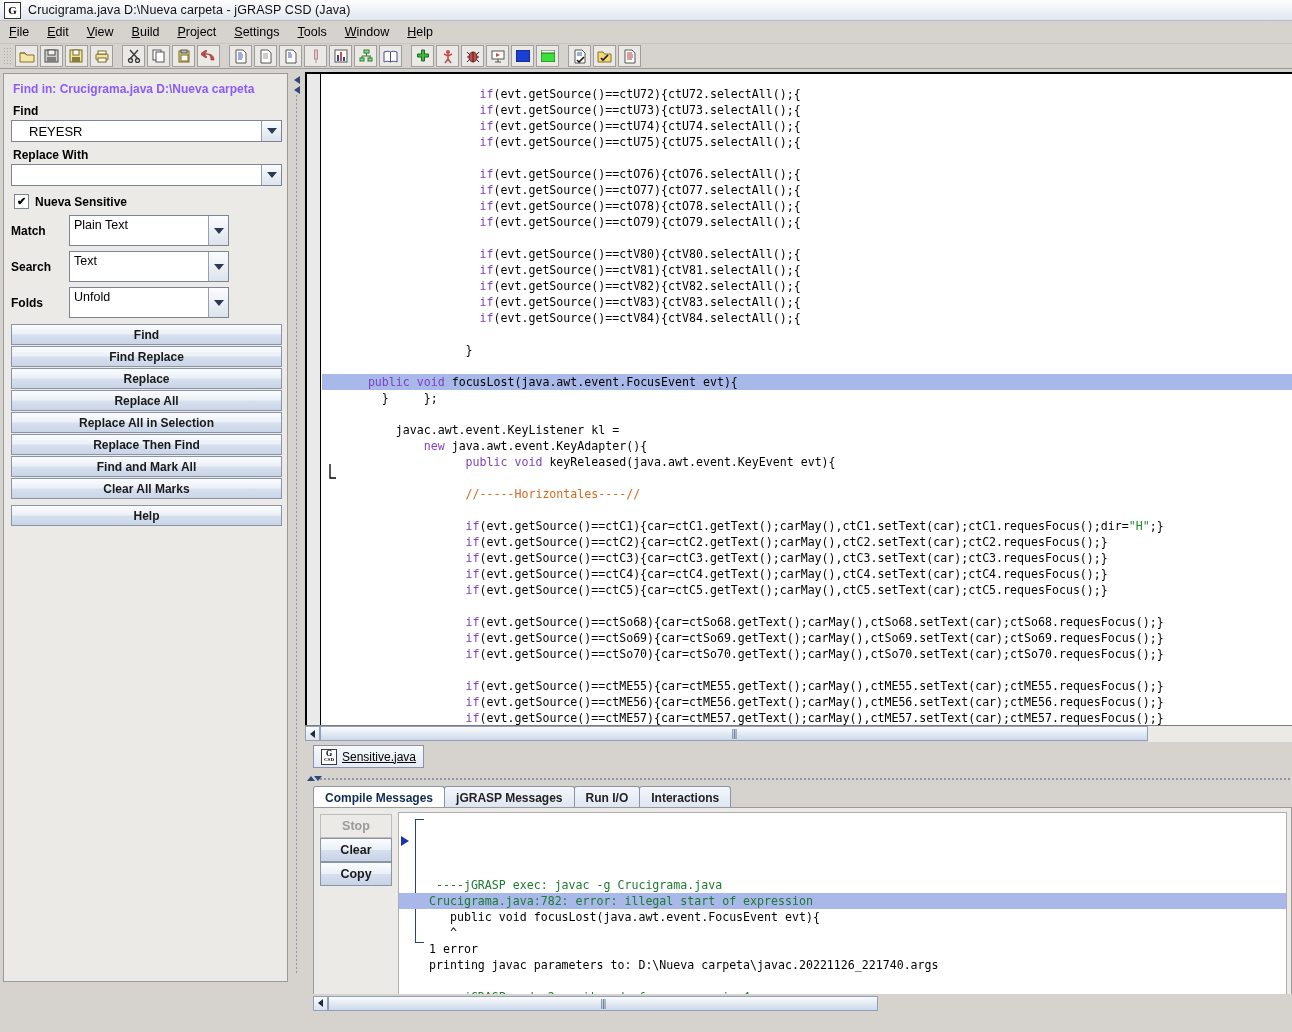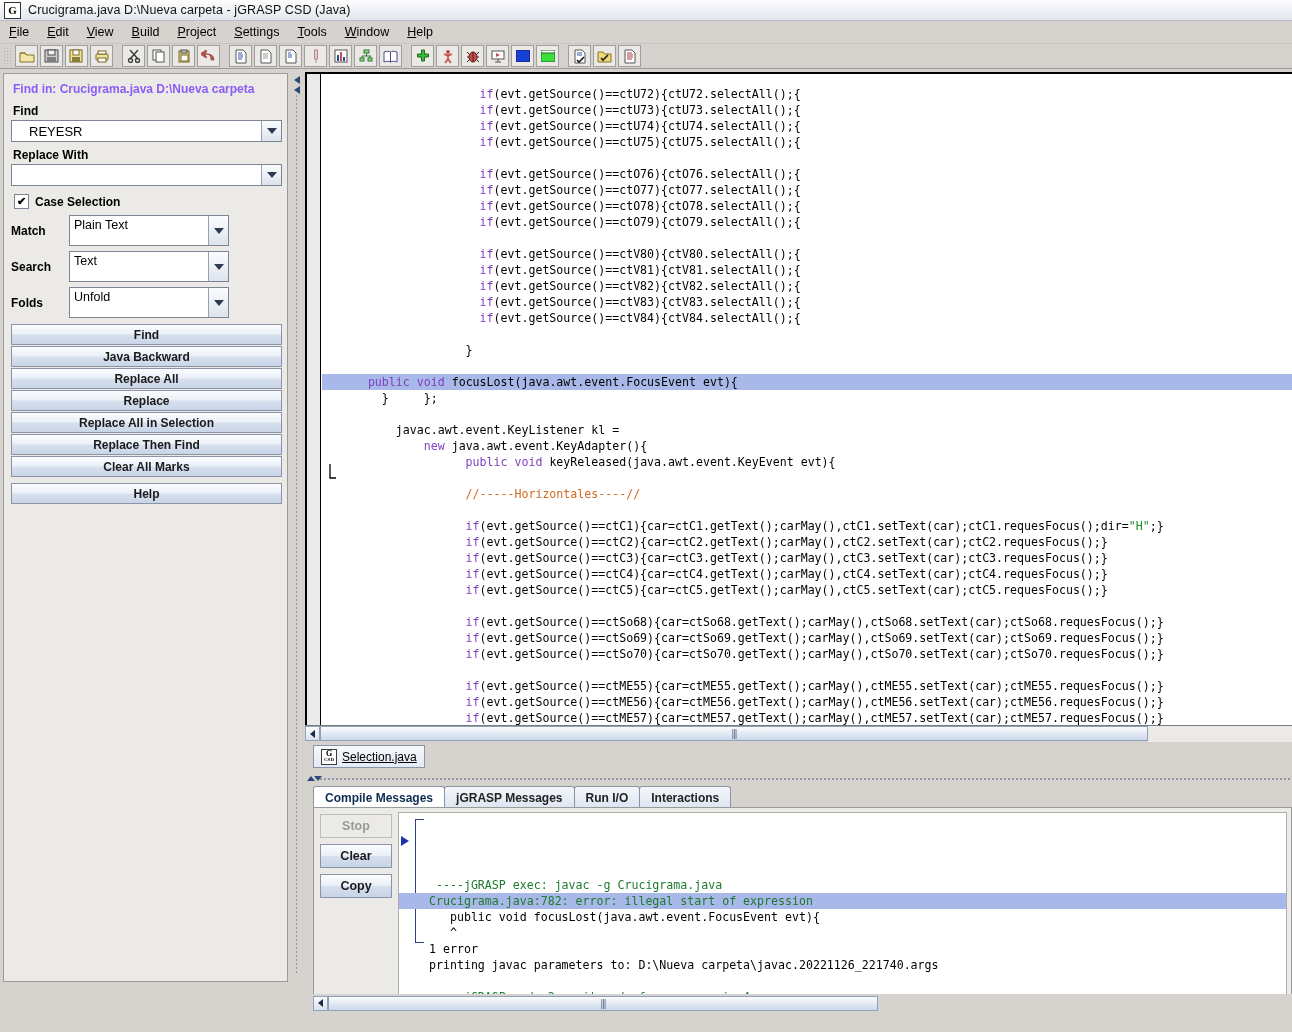--- a/index.html
+++ b/index.html
@@ -159,21 +159,21 @@
   .btab { height:22px; padding:0 11px; box-sizing:border-box;
      border:1px solid #8a94a6; border-bottom:none; margin-right:-1px;
      background: linear-gradient(to bottom,#f4f7fb,#dde5f1);
      font-size:12px; font-weight:bold; color:#222;
      display:flex;align-items:center; border-radius:3px 3px 0 0; }
   .btab.active { background:#ffffff; color:#0e2b52; }
 
   .bbody { position:absolute; left:8px; top:21px; width:979px; height:200px;
      border:1px solid #9a9a9a; background:#eceae6; box-sizing:border-box; }
   .bbtns { position:absolute; left:6px; top:6px; width:72px; }
-  .bbtn { width:72px; height:24px; margin-bottom:6px; box-sizing:border-box;
+  .bbtn { width:72px; height:24px; box-sizing:border-box;
      border:1px solid #8a94a6;
      background:linear-gradient(to bottom,#fbfcfe 0%,#eaf0f7 48%,#d6dfee 52%,#c7d3e7 100%);
      font-size:12.5px; font-weight:bold; color:#1a1a1a;
      display:flex;align-items:center;justify-content:center;}
   .bbtn.disabled { color:#9a9a9a; background:#eceae6; border-color:#bdbdbd; }
 
   .msgarea { position:absolute; left:84px; top:4px; right:4px; bottom:4px;
      background:#fff; border:1px solid #aeaeae; box-sizing:border-box; overflow:hidden;
      font-family:"DejaVu Sans Mono", monospace; font-size:11.6px; line-height:16px; white-space:pre;}
   .msgarea .ml { height:16px; padding-left:30px; position:relative; }
@@ -392,21 +392,21 @@
         <input value="" style="">
         <div class="arrowbtn">
             <span class="caret-dn"></span>
           </div>
       </div>
 
       <div class="checkrow">
         <div class="chk">
             <span>✔</span>
           </div>
-        <label>Case Selection</label>
+        <label>Nueva Sensitive</label>
       </div>
 
       <div id="selects">
           <div class="selrow">
             <div class="lbl">Match</div>
             <div class="selbox">
               <div class="val">Plain Text</div>
               <div class="arrowbtn">
                 <span class="caret-dn"></span>
               </div>
@@ -427,25 +427,26 @@
               <div class="val">Unfold</div>
               <div class="arrowbtn">
                 <span class="caret-dn"></span>
               </div>
             </div>
           </div>
         </div>
 
       <div class="btnstack" id="findbuttons">
           <div class="jbtn">Find</div>
-          <div class="jbtn">Java Backward</div>
+          <div class="jbtn">Find Replace</div>
+          <div class="jbtn">Replace</div>
           <div class="jbtn">Replace All</div>
-          <div class="jbtn">Replace</div>
           <div class="jbtn">Replace All in Selection</div>
           <div class="jbtn">Replace Then Find</div>
+          <div class="jbtn">Find and Mark All</div>
           <div class="jbtn">Clear All Marks</div>
           <div class="jbtn gap">Help</div>
         </div>
     </div>
 
   </div>
 
   <div class="vsplit">
     <div class="ar up"></div>
     <div class="ar dn"></div>
@@ -470,21 +471,21 @@
       <div class="hstrack"></div>
     </div>
   </div>
 
   <div class="filetabs">
     <div class="filetab">
       <div class="ic">
           <span>G</span>
           <span style="font-size:5px">CSD</span>
         </div>
-      <div class="lbl">Selection.java</div>
+      <div class="lbl">Sensitive.java</div>
     </div>
   </div>
 
   <div class="dotsep">
     <div class="ar u"></div>
     <div class="ar d"></div>
     <div class="dots"></div>
   </div>
 
   <div class="bottompanel">

